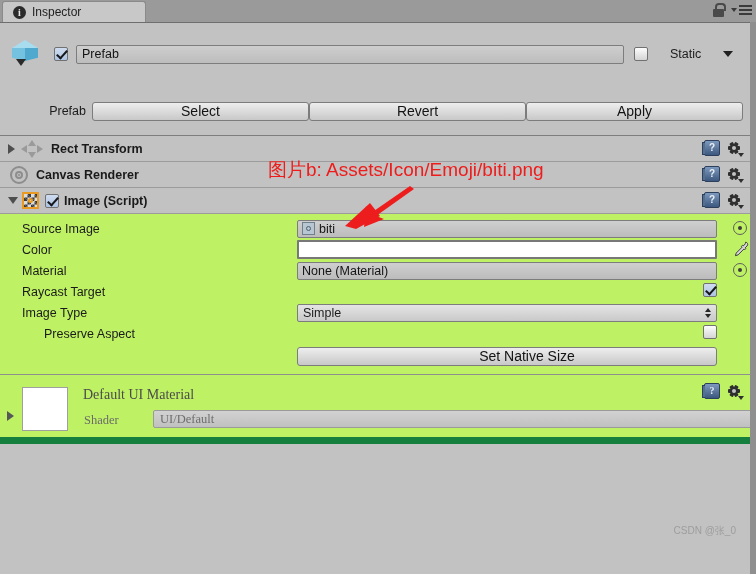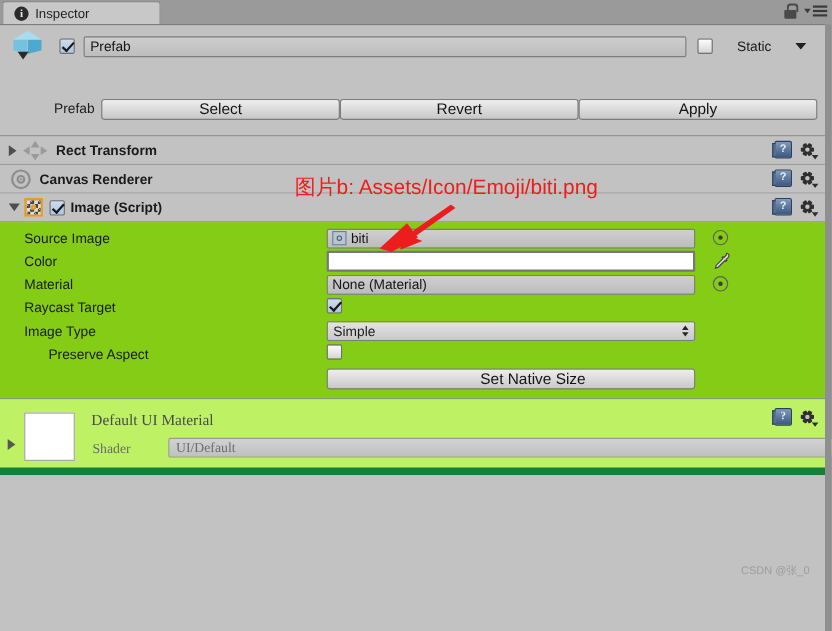--- a/index.html
+++ b/index.html
@@ -105,20 +105,21 @@
     width: 6px; height: 552px;
     background: #8f8f8f;
   }
 
   
   .headerblock {
     position: relative;
     height: 100px;
     background: #c2c2c2;
     border-bottom: 1px solid #7e7e7e;
+    margin-top: 12px;
   }
   .row-name {
     position: absolute;
     left: 0; top: 8px;
     width: 100%; height: 22px;
     display: flex; align-items: center;
   }
   .prefab-cube {
     position: relative;
     margin-left: 8px;
@@ -394,42 +395,43 @@
     position: absolute; left: 4px; top: 4px;
     width: 5px; height: 5px;
     border-radius: 50%;
     border: 2px solid #e89a23;
     box-sizing: border-box;
   }
 
   
   .props {
     position: relative;
-    background: #84cc16;
+    background: #bef264;
     padding-top: 4px;
     padding-bottom: 6px;
     border-bottom: 1px solid #8f8f8f;
   }
   .prop-row {
     position: relative;
     height: 21px;
     display: flex;
     align-items: center;
   }
   .prop-label {
     position: absolute;
     left: 22px;
     font-size: 12.5px;
     color: #1b1b1b;
   }
   .prop-label.indent { left: 44px; }
   .field-area {
     position: absolute;
     left: 297px;
-    width: 335px;
+    width: 420px;
+    text-align: right;
   }
   .objfield {
     background: linear-gradient(#cfcfcf, #bcbcbc);
     border: 1px solid #7d7d7d;
     border-radius: 2px;
     box-sizing: border-box;
     height: 18px;
     display: flex;
     align-items: center;
     gap: 4px;

